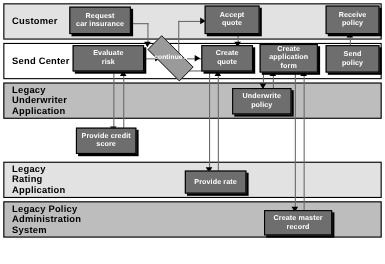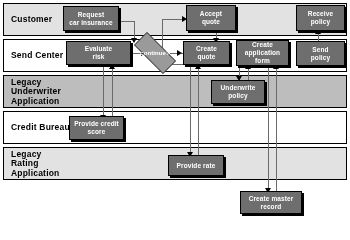--- a/index.html
+++ b/index.html
@@ -120,30 +120,32 @@
   <div class="lane white" style="top:39px;height:33px;">
     <div class="lane-label mid">Send Center</div>
   </div>
 
   <div class="lane dark" style="top:75px;height:33px;">
     <div class="lane-label mid">Legacy
 Underwriter
 Application</div>
   </div>
 
-  <div class="lane white" style="top:111px;height:33px;">
-    <div class="lane-label mid">Credit Bureau</div>
-  </div>
 
   <div class="lane light" style="top:147px;height:33px;">
     <div class="lane-label mid">Legacy
 Rating
 Application</div>
   </div>
 
+  <div class="lane dark" style="top:183px;height:33px;">
+    <div class="lane-label mid">Legacy Policy
+Administration
+System</div>
+  </div>
 
   <div class="conn h" style="left:119px;top:21px;width:16px;"></div>
   <div class="conn v" style="left:134px;top:21px;height:19px;"></div>
   <div class="arrow down" style="left:130.5px;top:38px;"></div>
 
   <div class="conn v" style="left:103px;top:65px;height:53px;"></div>
   <div class="arrow down" style="left:99.5px;top:115px;"></div>
 
   <div class="conn v" style="left:112px;top:46px;height:72px;"></div>
   <div class="arrow up" style="left:108.5px;top:64px;"></div>

